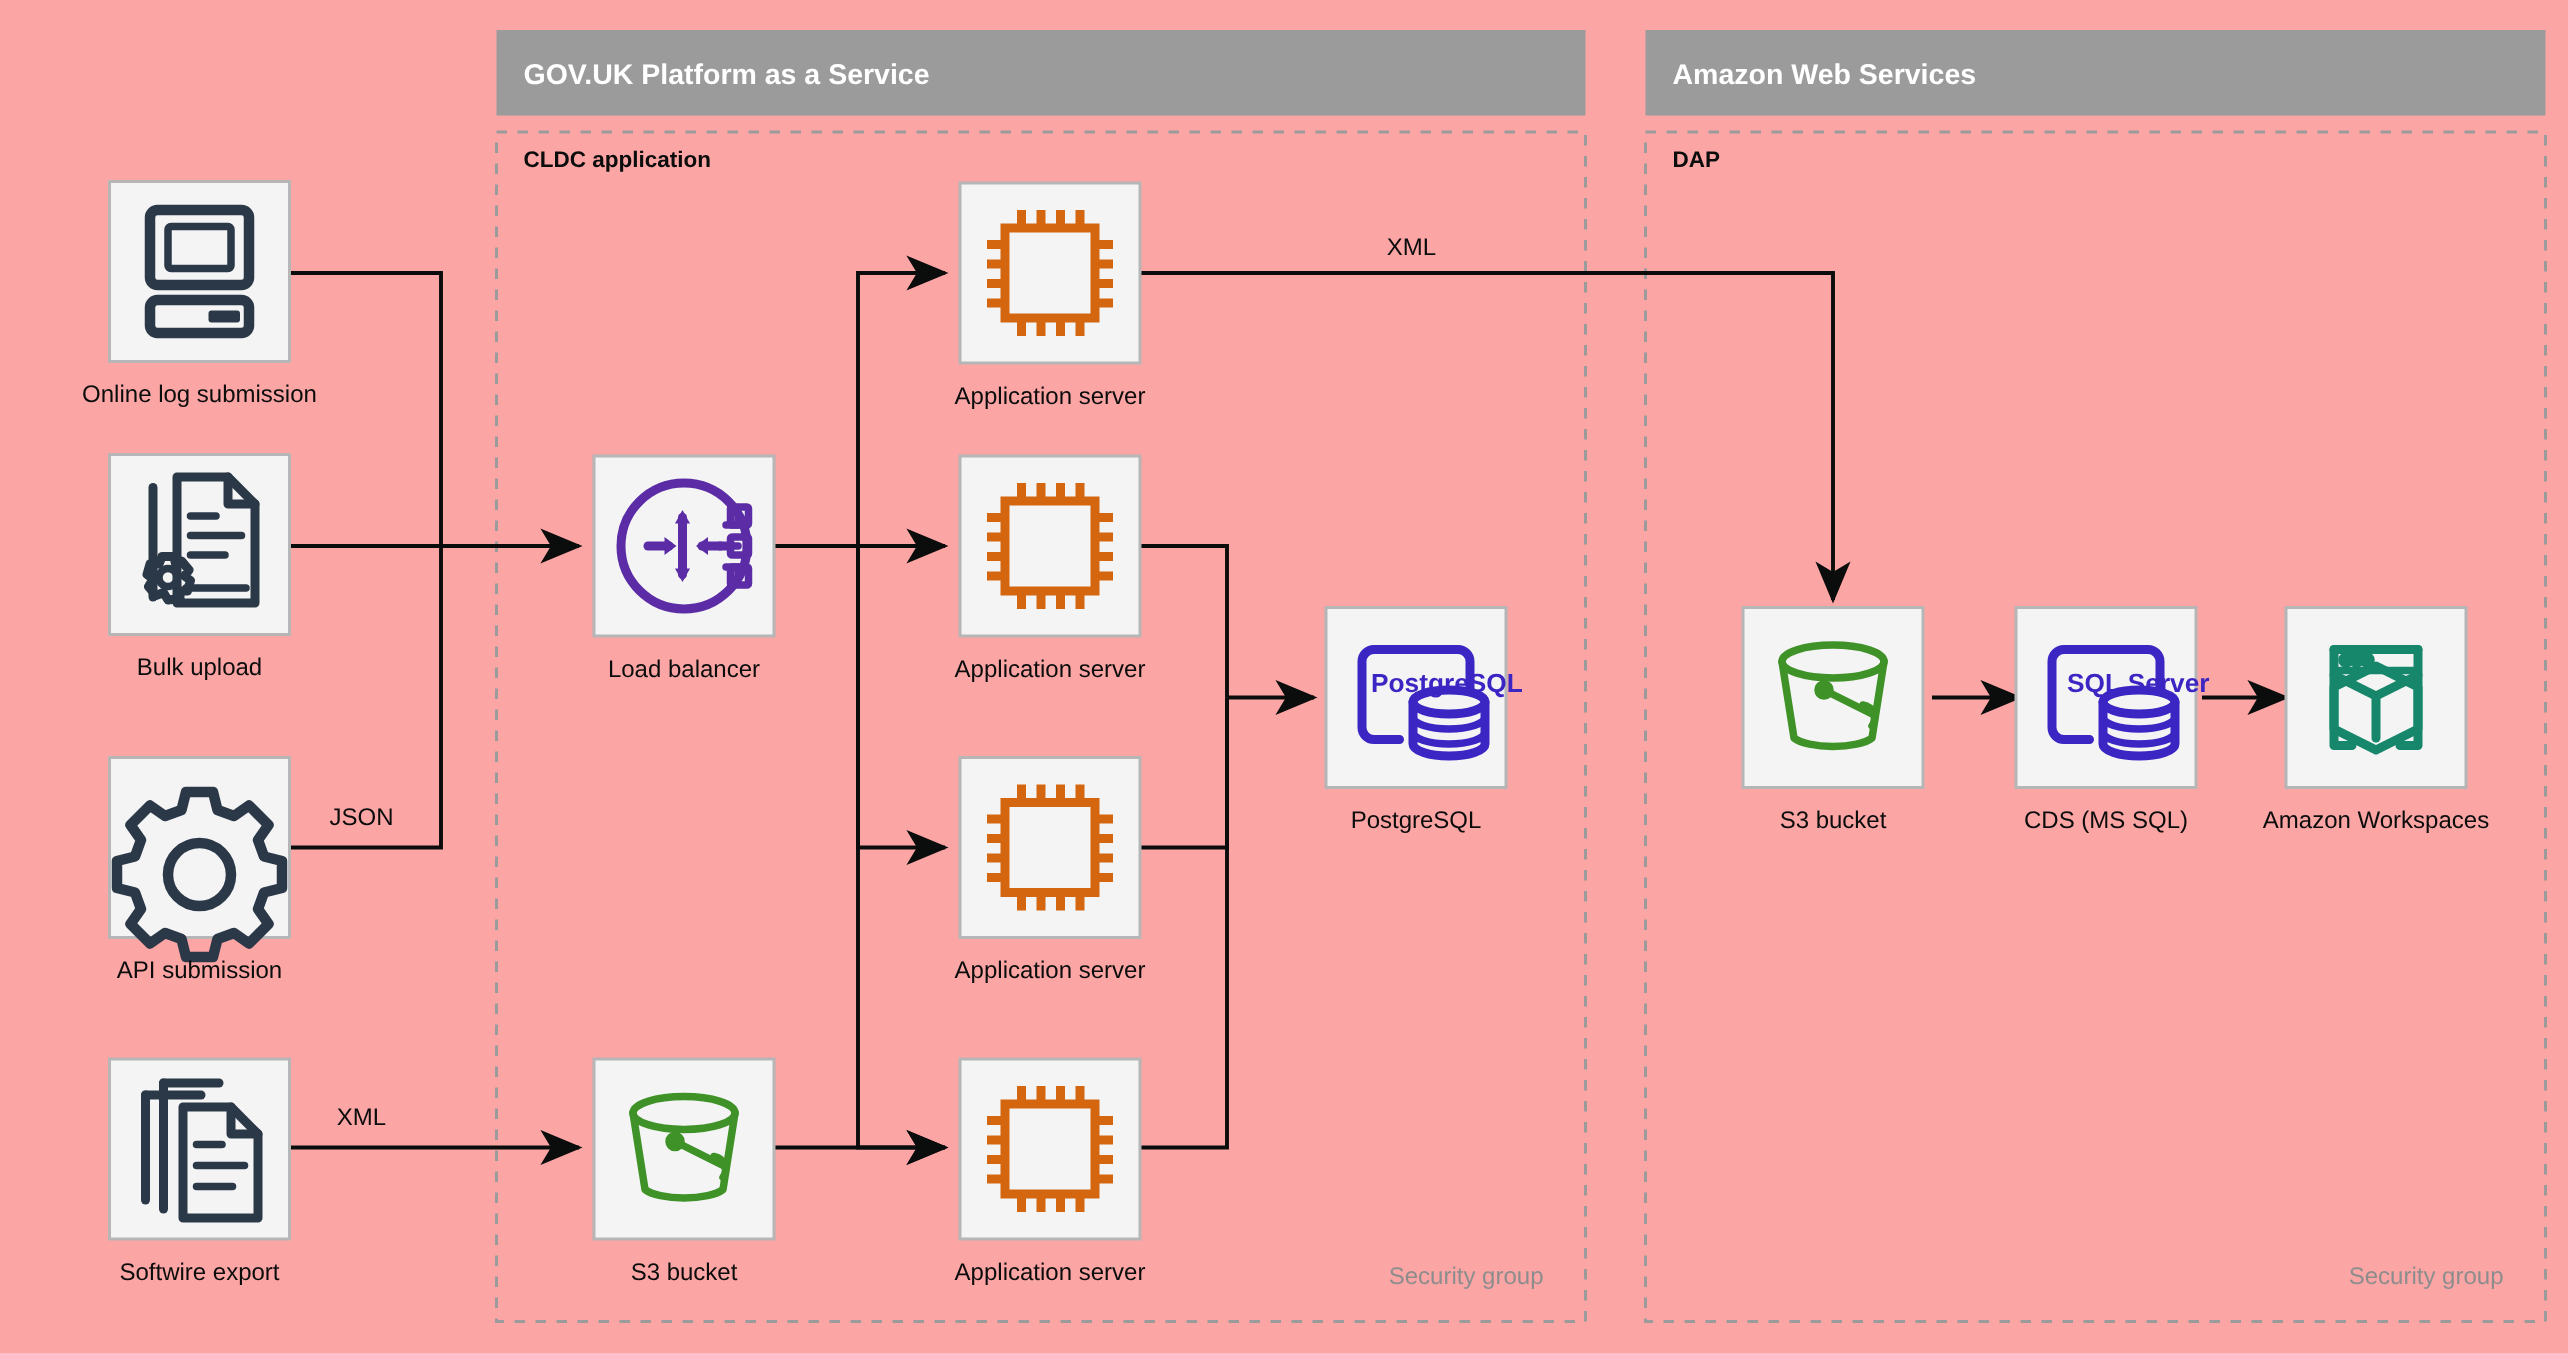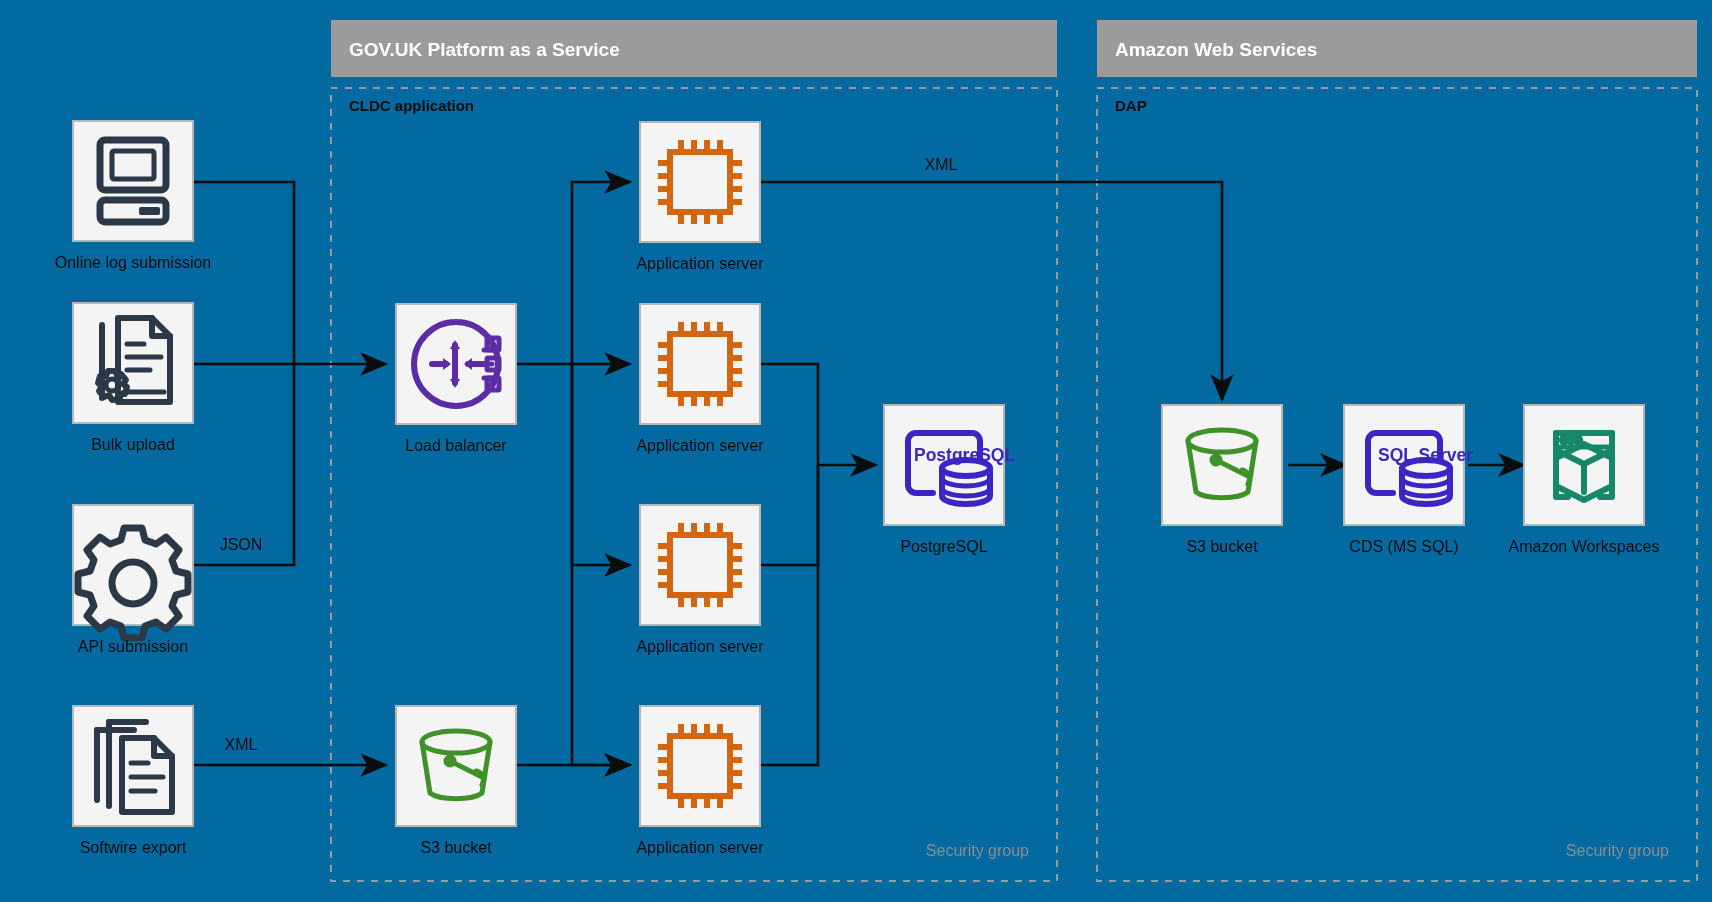--- a/index.html
+++ b/index.html
@@ -1,17 +1,17 @@
 <!DOCTYPE html>
 <html><head>
 <meta charset="utf-8">
 <style>
   html,body{margin:0;padding:0;background:#ffffff;}
   body{width:1712px;height:902px;font-family:"Liberation Sans",sans-serif;overflow:hidden;}
-  #stage{position:relative;width:1712px;height:902px;background:#0369a1;}
+  #stage{position:relative;width:1712px;height:902px;background:#fca5a5;}
   svg.diagram{position:absolute;left:0;top:0;width:1712px;height:902px;}
 
   .zone-header-text{font-size:19px;font-weight:bold;fill:#ffffff;font-family:"Liberation Sans",sans-serif;}
   .zone-sub-text{font-size:15px;font-weight:bold;fill:#0b0c0c;font-family:"Liberation Sans",sans-serif;}
   .node-label{font-size:16px;fill:#0b0c0c;font-family:"Liberation Sans",sans-serif;text-anchor:middle;}
   .edge-label{font-size:16px;fill:#0b0c0c;font-family:"Liberation Sans",sans-serif;text-anchor:middle;}
   .secgroup-label{font-size:16px;fill:#8d8d8d;font-family:"Liberation Sans",sans-serif;text-anchor:end;}
   .db-word{font-size:17.5px;font-weight:bold;font-family:"Liberation Sans",sans-serif;}
   .icon-tile{fill:#f4f4f4;stroke:#b6b6b6;stroke-width:2;}
   .flow{stroke:#0b0c0c;stroke-width:2.6;fill:none;}

